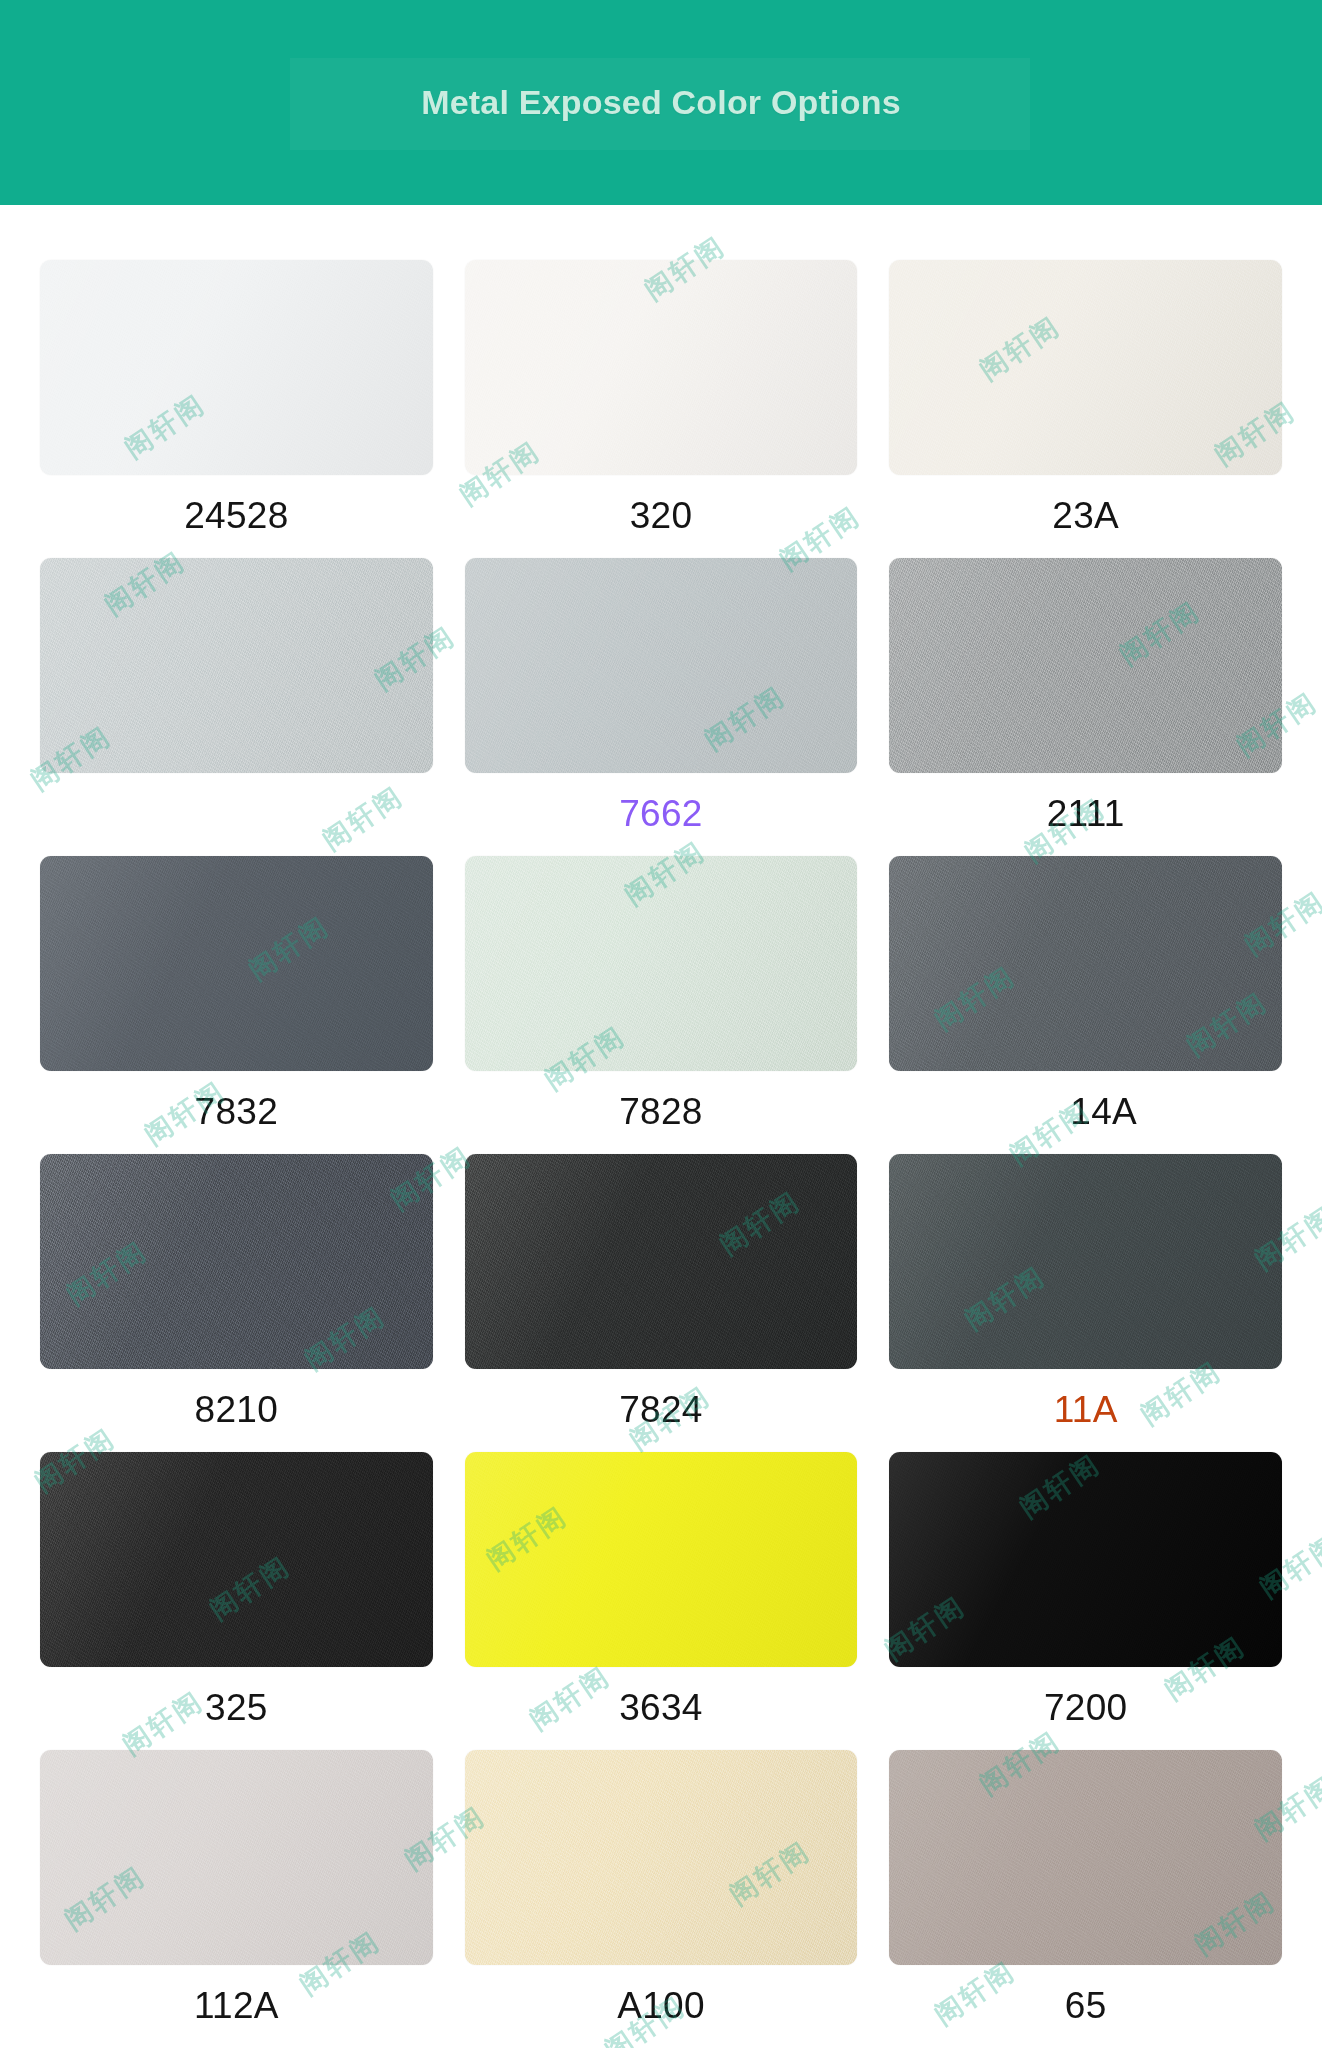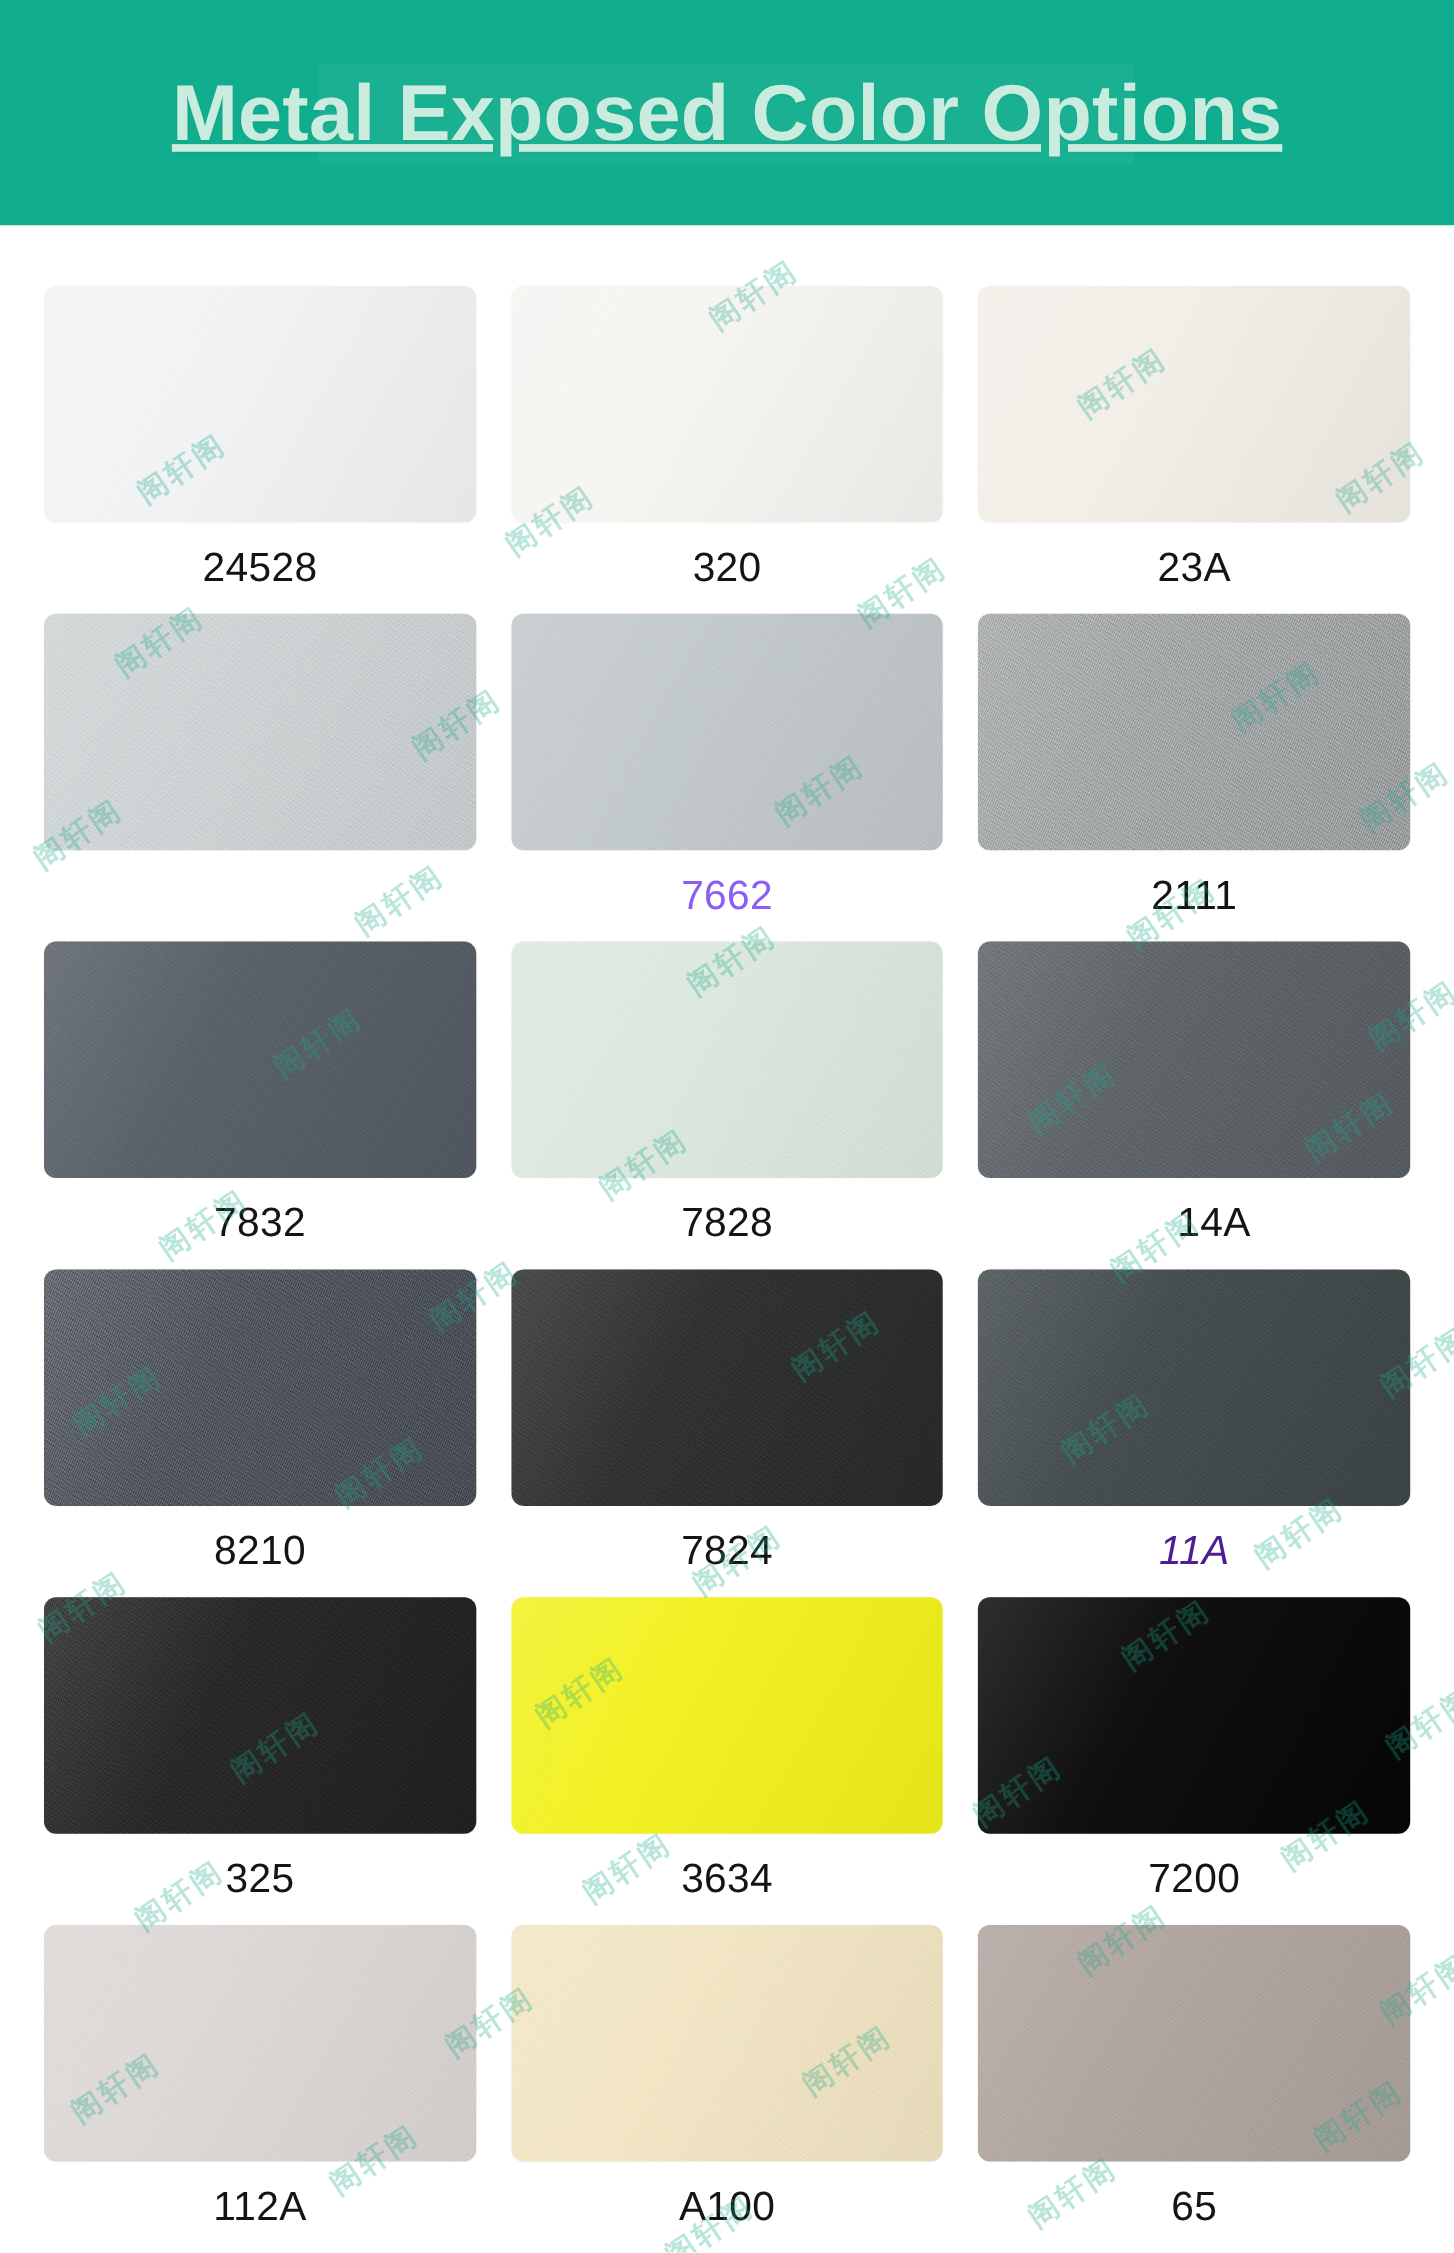--- a/index.html
+++ b/index.html
@@ -35,28 +35,27 @@
     position: absolute;
     left: 290px;
     top: 58px;
     width: 740px;
     height: 92px;
     background: rgba(255,255,255,0.045);
     pointer-events: none;
   }
   .header-title {
     position: relative;
-    font-size: 72px;
+    font-size: 34px;
     font-weight: bold;
     letter-spacing: 0.2px;
     color: #c9ecdf;
     text-shadow: 0 1px 2px rgba(0,0,0,0.06);
     white-space: nowrap;
     z-index: 2;
-    text-decoration: underline;
   }
 
   
   .board {
     position: relative;
     width: 100%;
     padding: 55px 40px 0 40px;
     background: #ffffff;
   }
 
@@ -219,21 +218,21 @@
             <div class="swatch-sheen"></div>
             <div style="position: absolute; inset: 0px; pointer-events: none; mix-blend-mode: overlay; opacity: 0.57; background-image: repeating-linear-gradient(112deg, rgba(255, 255, 255, 0.22) 0px, rgba(255, 255, 255, 0.22) 1px, rgba(0, 0, 0, 0.18) 1px, rgba(0, 0, 0, 0.18) 2px), repeating-linear-gradient(34deg, rgba(255, 255, 255, 0.16) 0px, rgba(255, 255, 255, 0.16) 1px, rgba(0, 0, 0, 0.14) 1px, rgba(0, 0, 0, 0.14) 3px), repeating-radial-gradient(circle at 20% 30%, rgba(255, 255, 255, 0.1) 0px, rgba(255, 255, 255, 0.1) 1px, rgba(0, 0, 0, 0) 1px, rgba(0, 0, 0, 0) 4px);"></div>
           </div>
           <div class="label" style="color: rgb(20, 20, 20);">7824</div>
         </div>
         <div class="cell">
           <div class="swatch" style="background: rgb(62, 70, 72); --grain: 0.42; position: relative;">
             <div class="swatch-sheen"></div>
             <div style="position: absolute; inset: 0px; pointer-events: none; mix-blend-mode: overlay; opacity: 0.252; background-image: repeating-linear-gradient(112deg, rgba(255, 255, 255, 0.22) 0px, rgba(255, 255, 255, 0.22) 1px, rgba(0, 0, 0, 0.18) 1px, rgba(0, 0, 0, 0.18) 2px), repeating-linear-gradient(34deg, rgba(255, 255, 255, 0.16) 0px, rgba(255, 255, 255, 0.16) 1px, rgba(0, 0, 0, 0.14) 1px, rgba(0, 0, 0, 0.14) 3px), repeating-radial-gradient(circle at 20% 30%, rgba(255, 255, 255, 0.1) 0px, rgba(255, 255, 255, 0.1) 1px, rgba(0, 0, 0, 0) 1px, rgba(0, 0, 0, 0) 4px);"></div>
           </div>
-          <div class="label" style="color: #4c1d95; font-style: italic;">11A</div>
+          <div class="label" style="color: #c2410c;">11A</div>
         </div>
         <div class="cell">
           <div class="swatch" style="background: rgb(32, 32, 32); --grain: 0.95; position: relative;">
             <div class="swatch-sheen"></div>
             <div style="position: absolute; inset: 0px; pointer-events: none; mix-blend-mode: overlay; opacity: 0.57; background-image: repeating-linear-gradient(112deg, rgba(255, 255, 255, 0.22) 0px, rgba(255, 255, 255, 0.22) 1px, rgba(0, 0, 0, 0.18) 1px, rgba(0, 0, 0, 0.18) 2px), repeating-linear-gradient(34deg, rgba(255, 255, 255, 0.16) 0px, rgba(255, 255, 255, 0.16) 1px, rgba(0, 0, 0, 0.14) 1px, rgba(0, 0, 0, 0.14) 3px), repeating-radial-gradient(circle at 20% 30%, rgba(255, 255, 255, 0.1) 0px, rgba(255, 255, 255, 0.1) 1px, rgba(0, 0, 0, 0) 1px, rgba(0, 0, 0, 0) 4px);"></div>
           </div>
           <div class="label" style="color: rgb(20, 20, 20);">325</div>
         </div>
         <div class="cell">
           <div class="swatch" style="background: rgb(242, 241, 26); --grain: 0.18; position: relative;">

